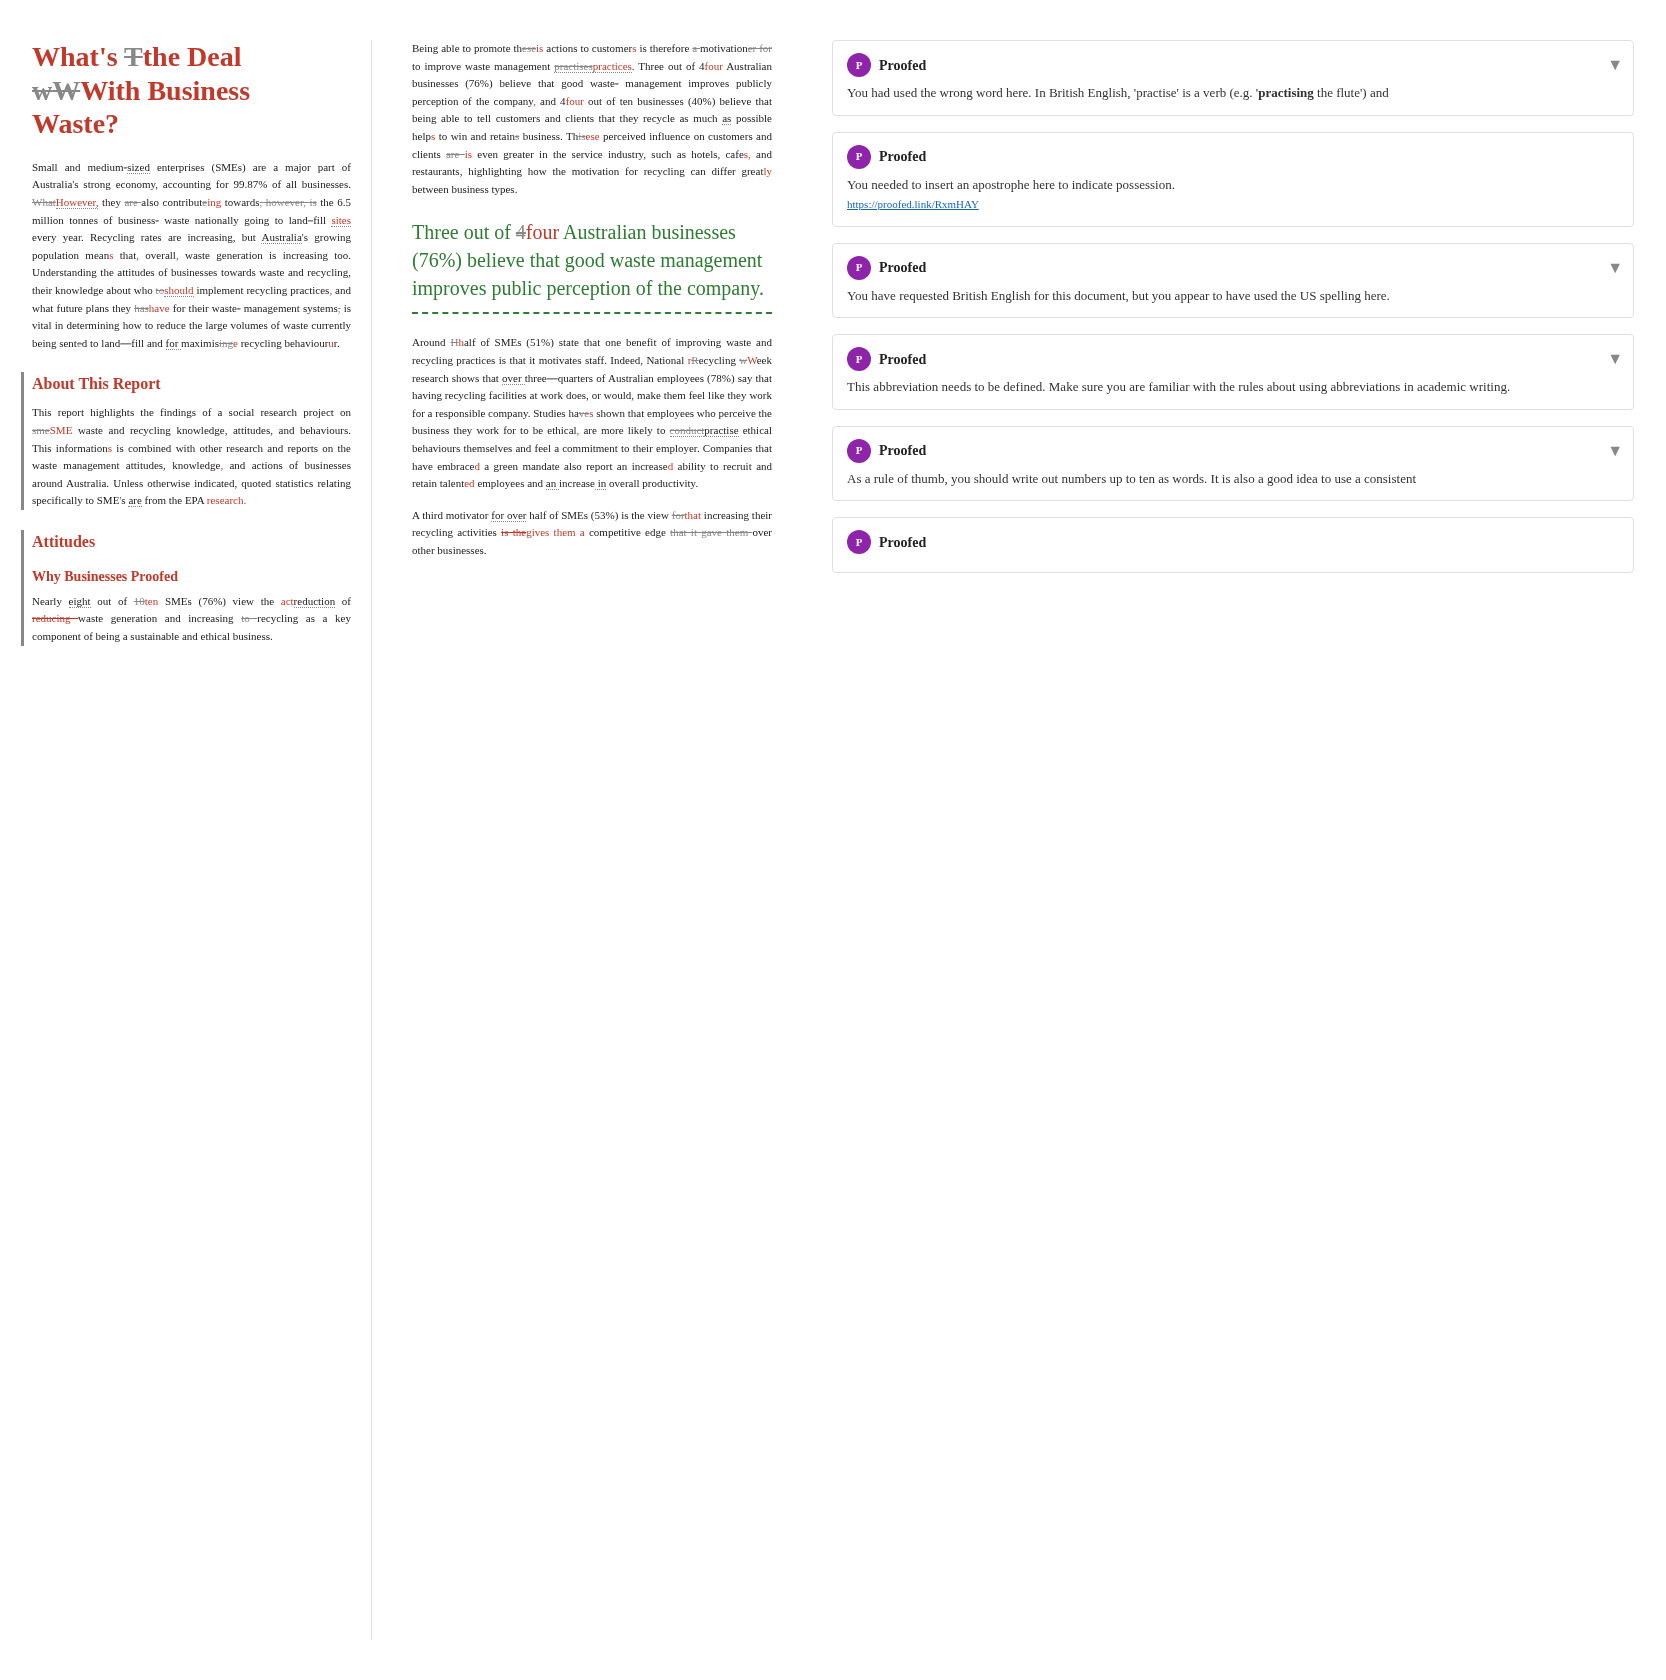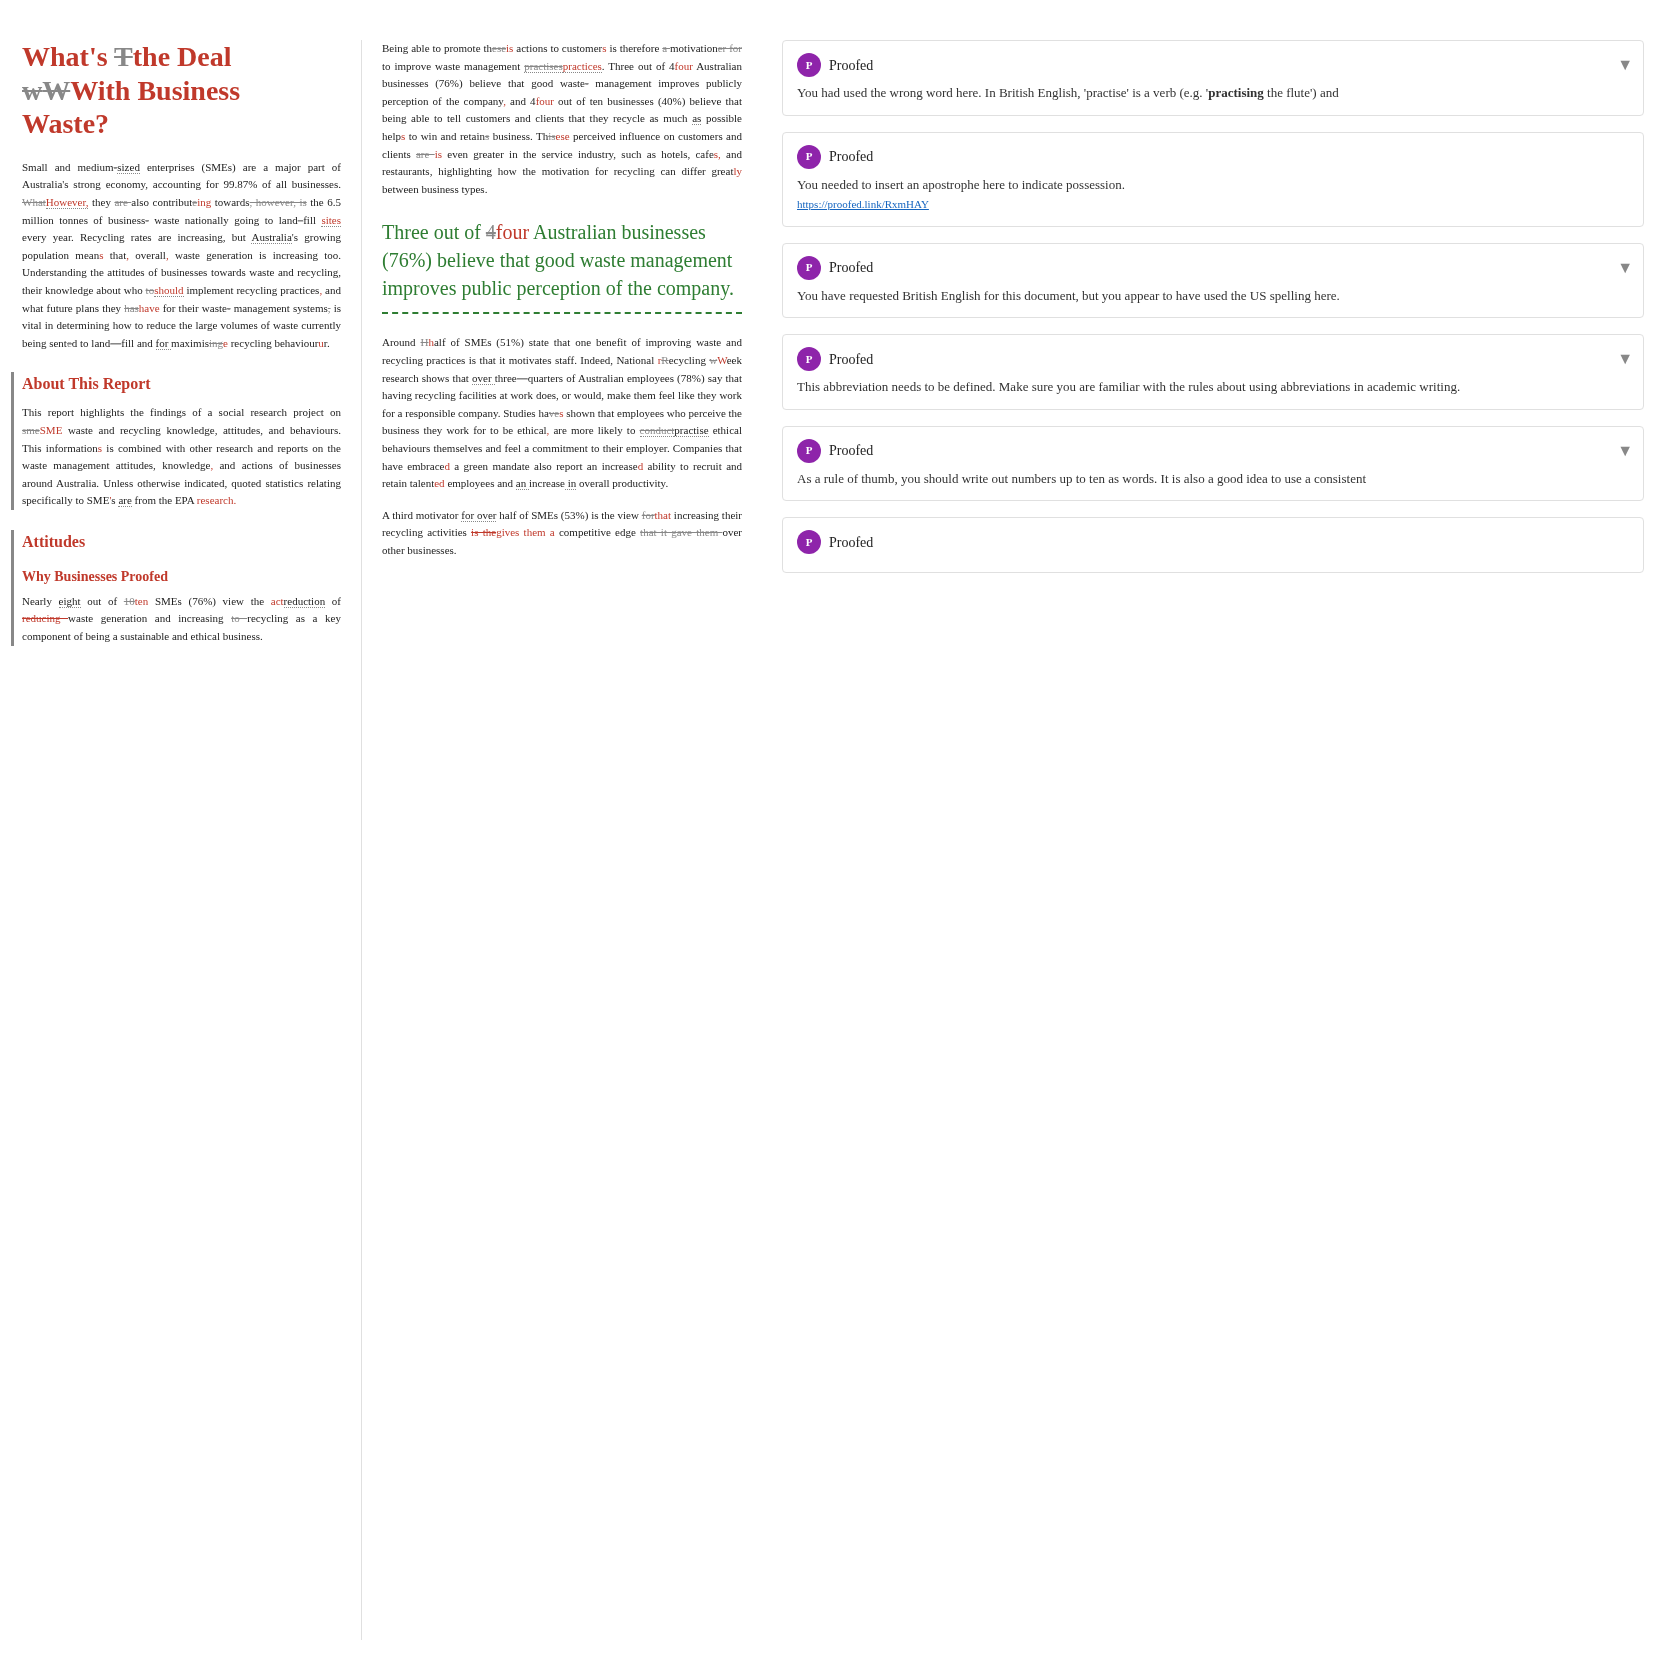--- a/index.html
+++ b/index.html
@@ -7,21 +7,22 @@
       font-family: 'Times New Roman', Times, serif;
       background: #fff;
       color: #222;
       font-size: 14px;
       line-height: 1.5;
     }
     .page-container {
       display: flex;
       width: 1666px;
       min-height: 1680px;
-      padding: 40px 22px;
+      padding: 40px 32px;
+      gap: 20px;
     }
     
     .left-col {
       width: 340px;
       flex-shrink: 0;
       padding-right: 20px;
       border-right: 1px solid #e0e0e0;
     }
     .main-title {
       font-size: 28px;
@@ -105,21 +106,21 @@
       color: #fff;
       border-radius: 50%;
       display: flex;
       align-items: center;
       justify-content: center;
       font-size: 11px;
       font-weight: bold;
       flex-shrink: 0;
     }
     .proof-title {
-      font-weight: normal;
+      font-weight: bold;
       font-size: 14px;
       text-align: right;
     }
     .proof-body {
       font-size: 13px;
       line-height: 1.5;
       color: #333;
     }
     .proof-link {
       color: #1565c0;

